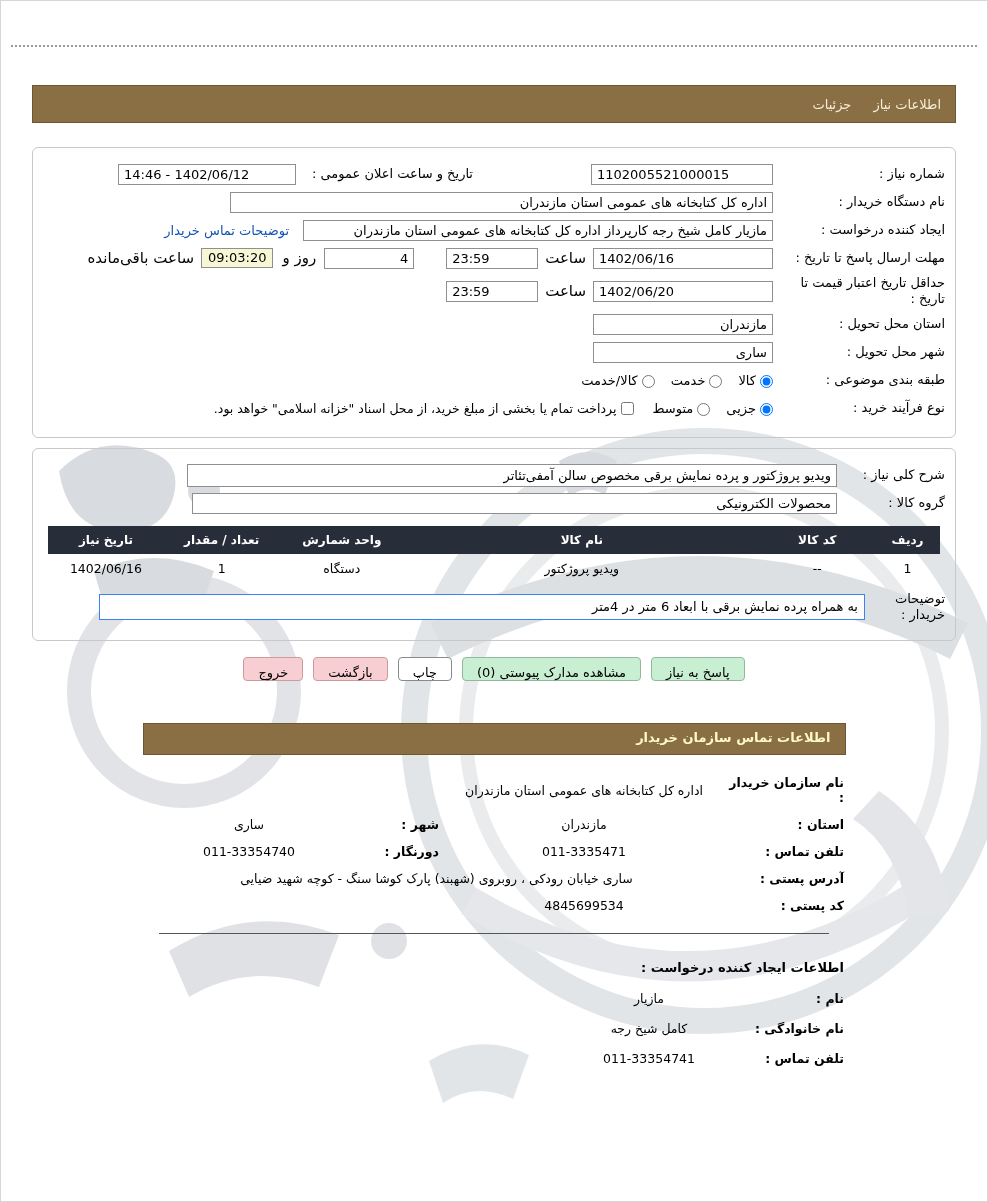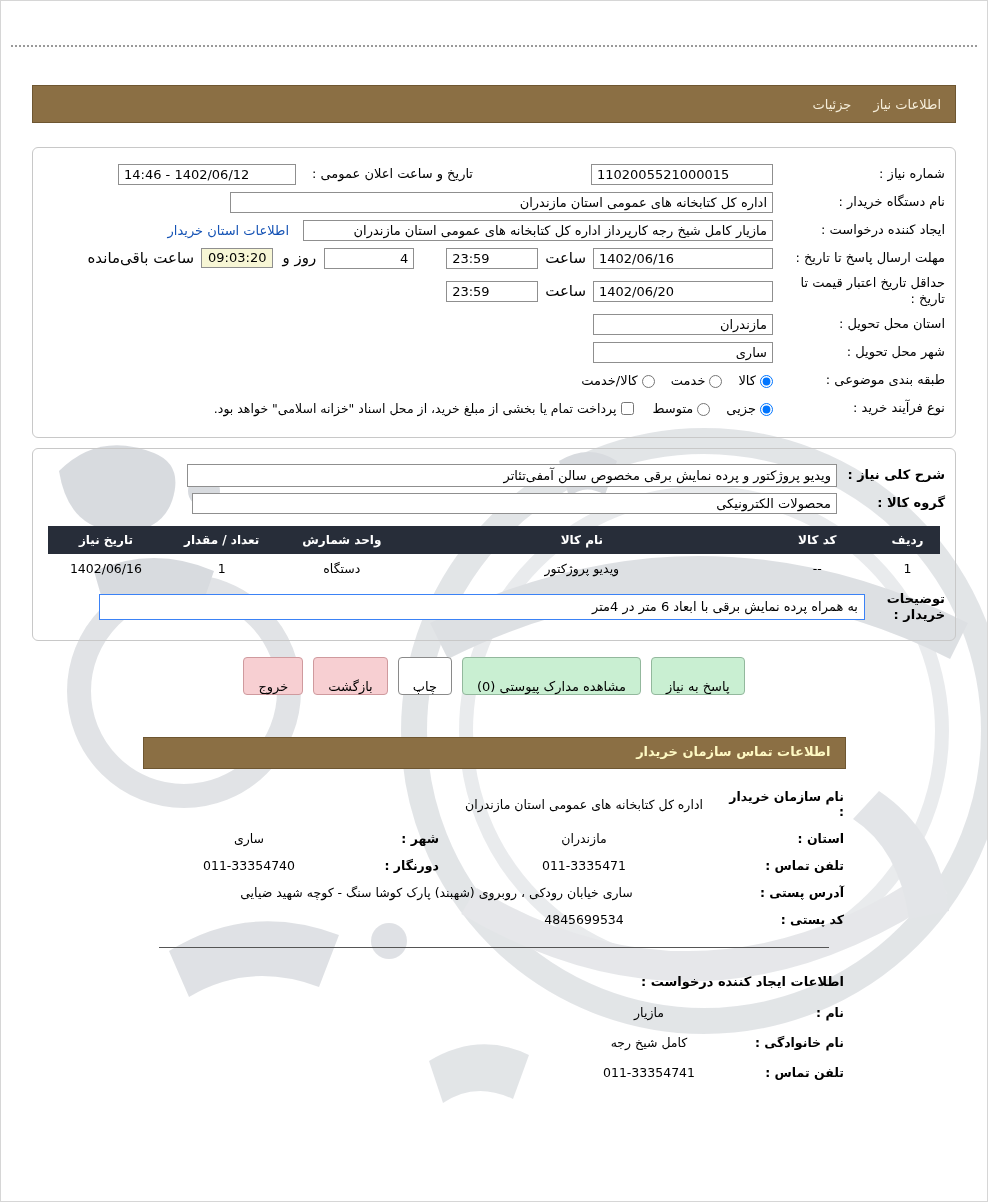--- a/index.html
+++ b/index.html
@@ -13,21 +13,21 @@
 
   .main-tabs { width: 924px; height: 38px; margin: 38px auto 0; background: #8b6f44;
                border: 1px solid #6e5631; display: flex; align-items: center; gap: 22px;
                padding: 0 14px; }
   .main-tab { color: #f6eeda; font-size: 13px; cursor: pointer; }
 
   .panel { width: 924px; margin: 24px auto 0; border: 1px solid #c8c8c8; border-radius: 6px;
            padding: 9px 10px 11px; background: transparent; }
   .row { display: flex; align-items: center; margin: 6px 0; min-height: 22px; font-size: 13px; }
   .lbl { width: 172px; flex-shrink: 0; text-align: right; padding-left: 8px; line-height: 1.25; }
-  .b { font-weight: bold; }
+  .b { font-weight: normal; }
   .inp { border: 1px solid #8f8f8f; background: #fff; height: 21px; line-height: 19px;
          padding: 0 5px; font-size: 13px; overflow: hidden; white-space: nowrap; }
   .ltr { direction: ltr; text-align: left; }
   .ctr { text-align: center; }
   .timer { background: #f7f6d5; border: 1px solid #8f8f8f; height: 20px; line-height: 18px;
            padding: 0 6px; font-size: 13px; direction: ltr; }
   .link { color: #1553b5; cursor: pointer; font-size: 13px; }
   .sm-word { font-size: 15px; }
   .radio-group { display: flex; align-items: center; gap: 16px; }
   .radio-opt { display: flex; align-items: flex-end; gap: 4px; cursor: pointer; }
@@ -38,21 +38,21 @@
   .items-table { width: 99%; margin: 11px auto 8px; border-collapse: collapse; }
   .items-table th { background: #272d39; color: #fff; font-size: 12px; font-weight: bold;
                     padding: 6px 16px; border: 1px solid #272d39; }
   .items-table td { font-size: 12.5px; padding: 7px 4px; text-align: center; background: transparent; }
 
   .notes-box { border: 1px solid #3b82f6; background: #fff; min-height: 26px; line-height: 24px;
                padding: 0 6px; font-size: 13px; flex: 1; margin-left: 56px; }
 
   .btn-row { display: flex; justify-content: center; gap: 10px; margin-top: 16px; }
   .btn { height: 24px; border-radius: 4px; border: 1px solid #999; font-family: "DejaVu Sans", sans-serif;
-         font-size: 13px; padding: 18px 14px; cursor: pointer; line-height: 21px; }
+         font-size: 13px; padding: 4px 14px; cursor: pointer; line-height: 21px; }
   .btn-green { background: #c9efd2; border-color: #93b89d; }
   .btn-white { background: #ffffff; border-color: #8a8a8a; }
   .btn-pink { background: #f7cfd2; border-color: #cf9a9e; }
 
   .contact-bar { width: 703px; height: 32px; margin: 42px auto 0; background: #8b6f44;
                  border: 1px solid #6e5631; color: #fef9c3; font-weight: bold; font-size: 13px;
                  line-height: 28px; padding: 0 14px; }
   .contact-grid { width: 700px; margin: 20px auto 0; font-size: 12.5px; }
   .c-row { display: grid; grid-template-columns: 115px 290px 85px 1fr; align-items: center; margin: 12px 0; }
   .c-lbl { font-weight: bold; }
@@ -111,21 +111,21 @@
       </div>
 
       <div class="row">
         <span class="lbl">نام دستگاه خریدار :</span>
         <div class="inp" style="width:543px">اداره کل کتابخانه های عمومی استان مازندران</div>
       </div>
 
       <div class="row">
         <span class="lbl">ایجاد کننده درخواست :</span>
         <div class="inp" style="width:470px">مازیار کامل شیخ رجه کارپرداز اداره کل کتابخانه های عمومی استان مازندران</div>
-        <span class="link" style="margin-right:14px">اطلاعات استان خریدار</span>
+        <span class="link" style="margin-right:14px">توضیحات تماس خریدار</span>
       </div>
 
       <div class="row">
         <span class="lbl">مهلت ارسال پاسخ تا تاریخ :</span>
         <div class="inp ltr" style="width:180px">1402/06/16</div>
         <span class="sm-word" style="margin-right:7px">ساعت</span>
         <div class="inp ltr" style="width:92px;margin-right:7px">23:59</div>
         <div class="inp" style="width:90px;margin-right:32px">4</div>
         <span class="sm-word" style="margin-right:8px">روز و</span>
         <div class="timer" style="margin-right:9px">09:03:20</div>

